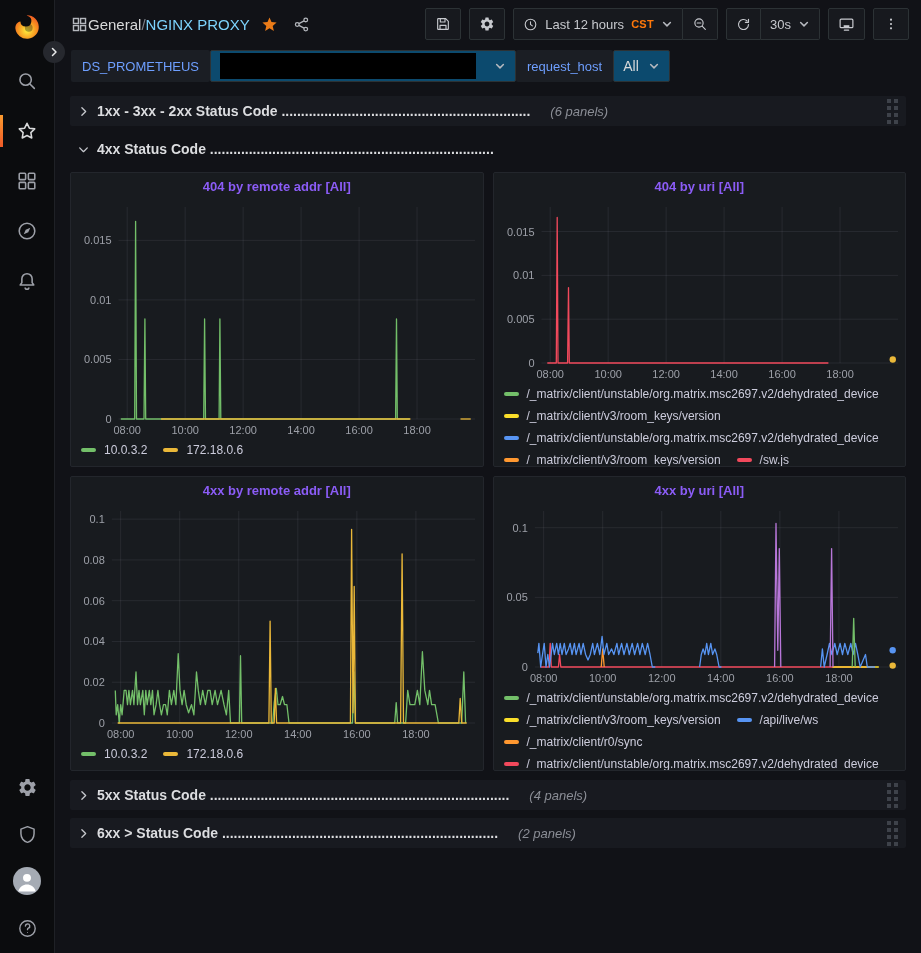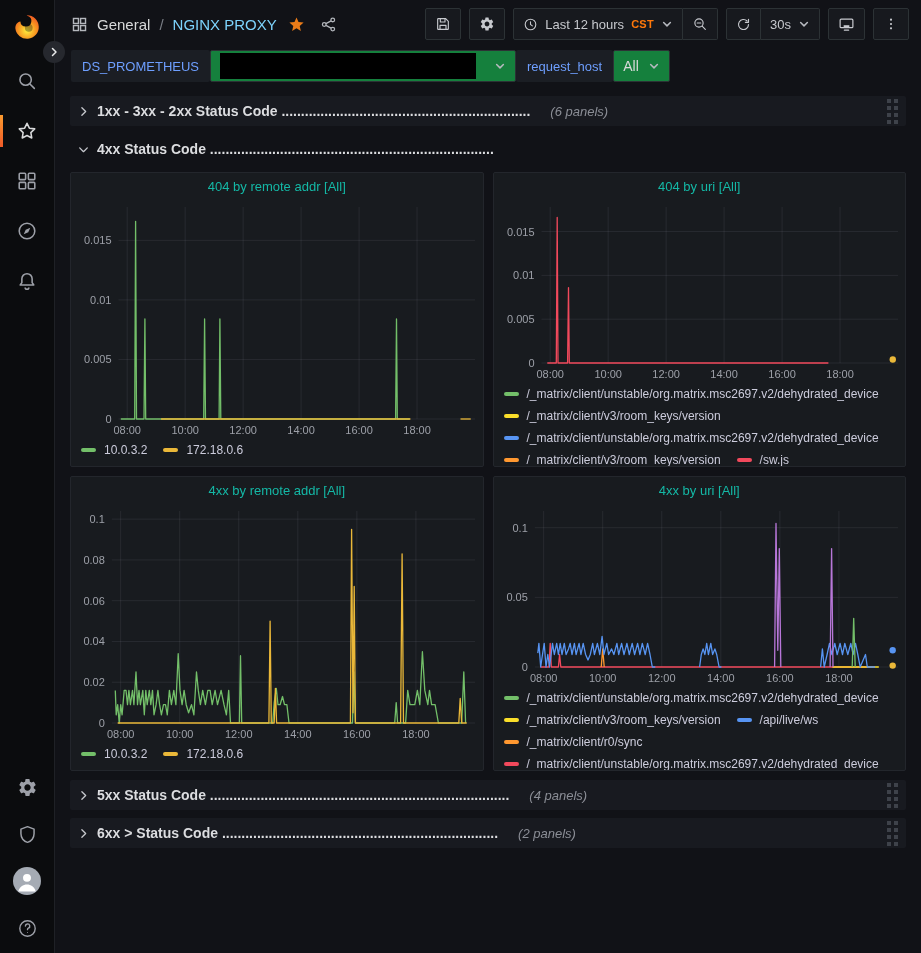--- a/index.html
+++ b/index.html
@@ -39,21 +39,21 @@
   .side-btn.active::before {
     content: ""; position: absolute; left: 0; top: -3px; bottom: -3px; width: 3px;
     background: linear-gradient(180deg, #fb9b2f, #f05a28);
   }
   .avatar-disc { width: 28px; height: 28px; border-radius: 50%; background: #a5abb4; overflow: hidden; }
 
   
   .main { flex: 1; display: flex; flex-direction: column; min-width: 0; }
 
   .topbar { height: 48px; flex: none; display: flex; align-items: center; padding: 0 12px 0 16px; gap: 9px; }
-  .crumb { display: flex; align-items: flex-end; gap: 9px; font-size: 15px; }
+  .crumb { display: flex; align-items: flex-end; font-size: 15px; }
   .crumb .grid-ic { color: #b4b7bd; display: flex; }
   .crumb .sec { color: #d8d9da; cursor: pointer; }
   .crumb .sep { color: #7b7f87; }
   .crumb .ttl { color: #7dd3fc; cursor: pointer; }
   .star-ic { color: #eb7b18; display: flex; cursor: pointer; margin-left: 2px; }
   .share-ic { color: #b4b7bd; display: flex; cursor: pointer; margin-left: 6px; }
   .tb-right { margin-left: auto; display: flex; align-items: center; gap: 8px; }
   .btn {
     height: 32px; min-width: 32px; padding: 0 9px;
     border: 1px solid #2c3235; border-radius: 2px; background: #17191e;
@@ -66,21 +66,21 @@
   .tz { color: #ff780a; font-weight: 700; font-size: 11px; letter-spacing: .3px; }
 
   .varbar { flex: none; display: flex; align-items: center; padding: 2px 12px 8px 16px; }
   .chip {
     height: 32px; display: flex; align-items: center; padding: 0 11px;
     background: #1b1e24; border-radius: 2px;
     color: #6e9fff; font-size: 13px; font-weight: 500;
   }
   .select {
     height: 32px; display: flex; align-items: center; gap: 9px; padding: 0 9px;
-    background: #15803d; border: 1px solid #2c3235; border-radius: 2px;
+    background: #0c4a6e; border: 1px solid #2c3235; border-radius: 2px;
     color: #d8d9da; font-size: 14px; cursor: pointer;
   }
   .select.ds { width: 306px; justify-content: space-between; }
   .redacted { width: 256px; height: 26px; background: #000; }
   .caret { color: #b7bac0; display: flex; }
 
   .content { flex: 1; padding: 6px 15px 8px; overflow: hidden; }
   .row-head {
     height: 30px; display: flex; align-items: center; gap: 7px;
     padding: 0 4px 0 7px; margin-bottom: 8px; border-radius: 2px; cursor: pointer;
@@ -92,21 +92,21 @@
   .drag { margin-left: auto; display: grid; grid-template-columns: repeat(2, 4px); grid-auto-rows: 4px; gap: 3px; margin-right: 4px; }
   .drag i { background: #3e424a; display: block; }
 
   .grid2 { display: grid; grid-template-columns: 1fr 1fr; gap: 9px; margin-bottom: 9px; }
   .panel {
     height: 295px; background: #181b1f; border: 1px solid #23262c; border-radius: 2px;
     display: flex; flex-direction: column; overflow: hidden;
   }
   .panel-title {
     height: 28px; line-height: 28px; flex: none; text-align: center;
-    font-size: 13px; font-weight: 400; color: #14b8a6; cursor: pointer;
+    font-size: 13px; font-weight: 700; color: #8b5cf6; cursor: pointer;
   }
   .chart-wrap { flex: none; position: relative; }
   .chart-wrap.h-tall { height: 238px; }
   .chart-wrap.h-short { height: 182px; }
   svg.chart { position: absolute; inset: 0; display: block; }
   .legend {
     flex: 1; min-height: 0; overflow: hidden;
     display: flex; flex-wrap: wrap; align-content: flex-start;
     column-gap: 16px; row-gap: 6px; padding: 3px 10px 4px;
     font-size: 12px; color: #ccccdc;

